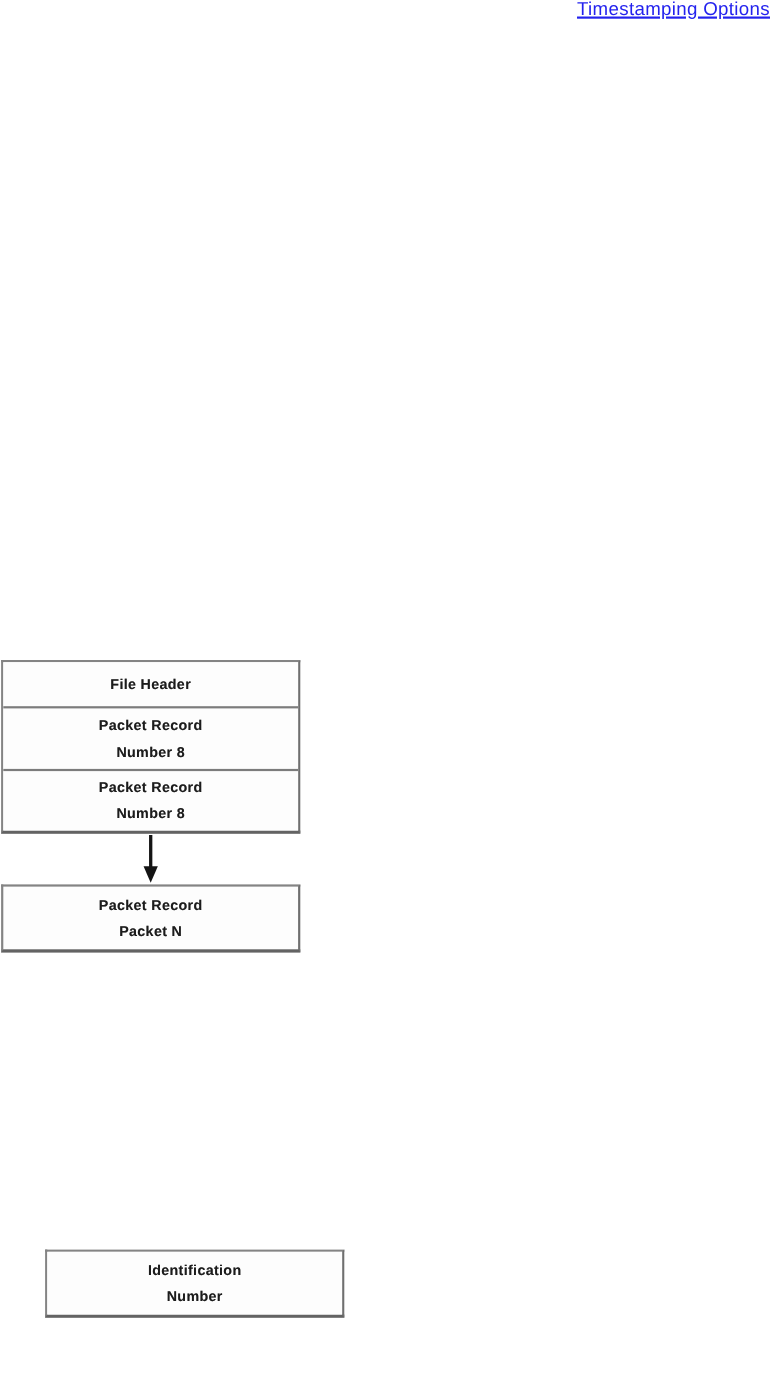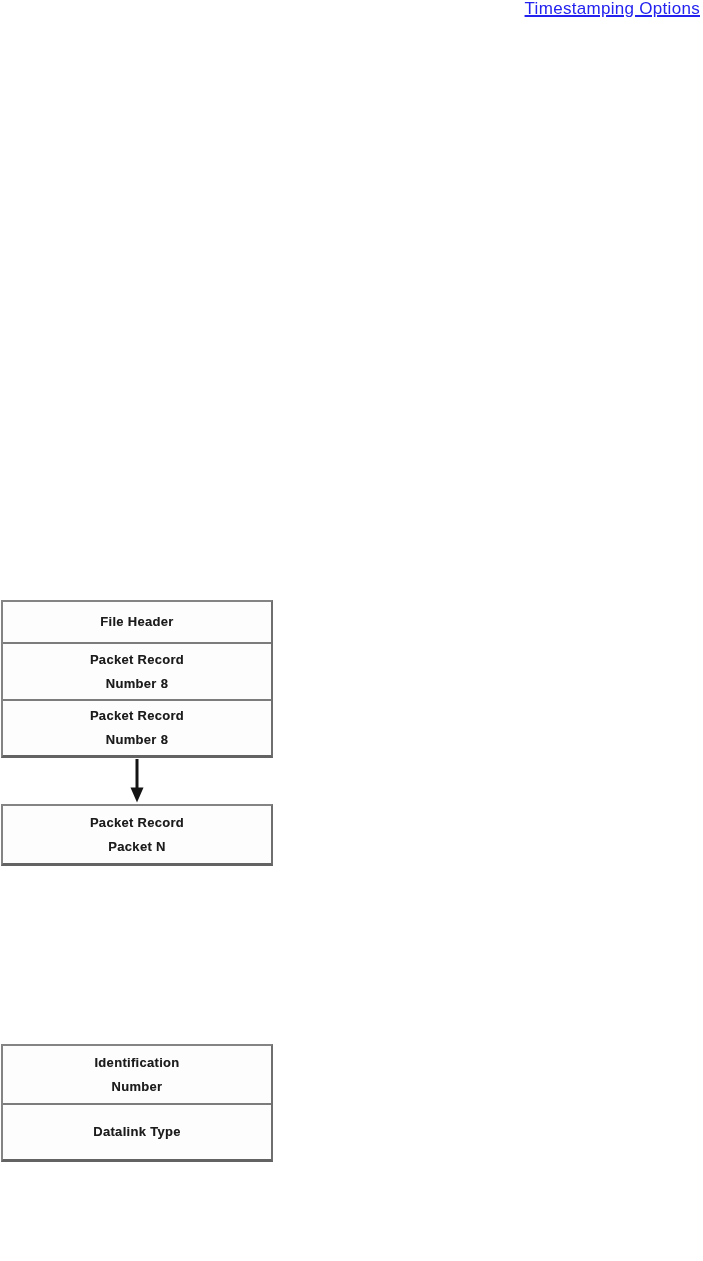--- a/index.html
+++ b/index.html
@@ -24,21 +24,21 @@
     cursor: pointer;
     white-space: nowrap;
   }
   
   .diagram {
     position: absolute;
     left: 1px;
     width: 272px;
   }
   .diagram-1 { top: 600px; }
-  .diagram-2 { top: 1044px; }
+  .diagram-2 { top: 1136px; padding-left: 40px; }
   .stack {
     width: 272px;
     background: #fdfdfd;
     border: 2px solid #848484;
     border-right-color: #6f6f6f;
     border-bottom: 3px solid #636363;
   }
   .dbox {
     display: flex;
     flex-direction: column;
@@ -103,17 +103,14 @@
     <span>Packet N</span>
   </div>
 </div>
 
 <div class="diagram diagram-2">
   <div class="stack">
     <div class="dbox h2line">
       <span>Identification</span>
       <span>Number</span>
     </div>
-    <div class="dbox h2lineB">
-      <span>Datalink Type</span>
-    </div>
   </div>
 </div>
 
 </body></html>

